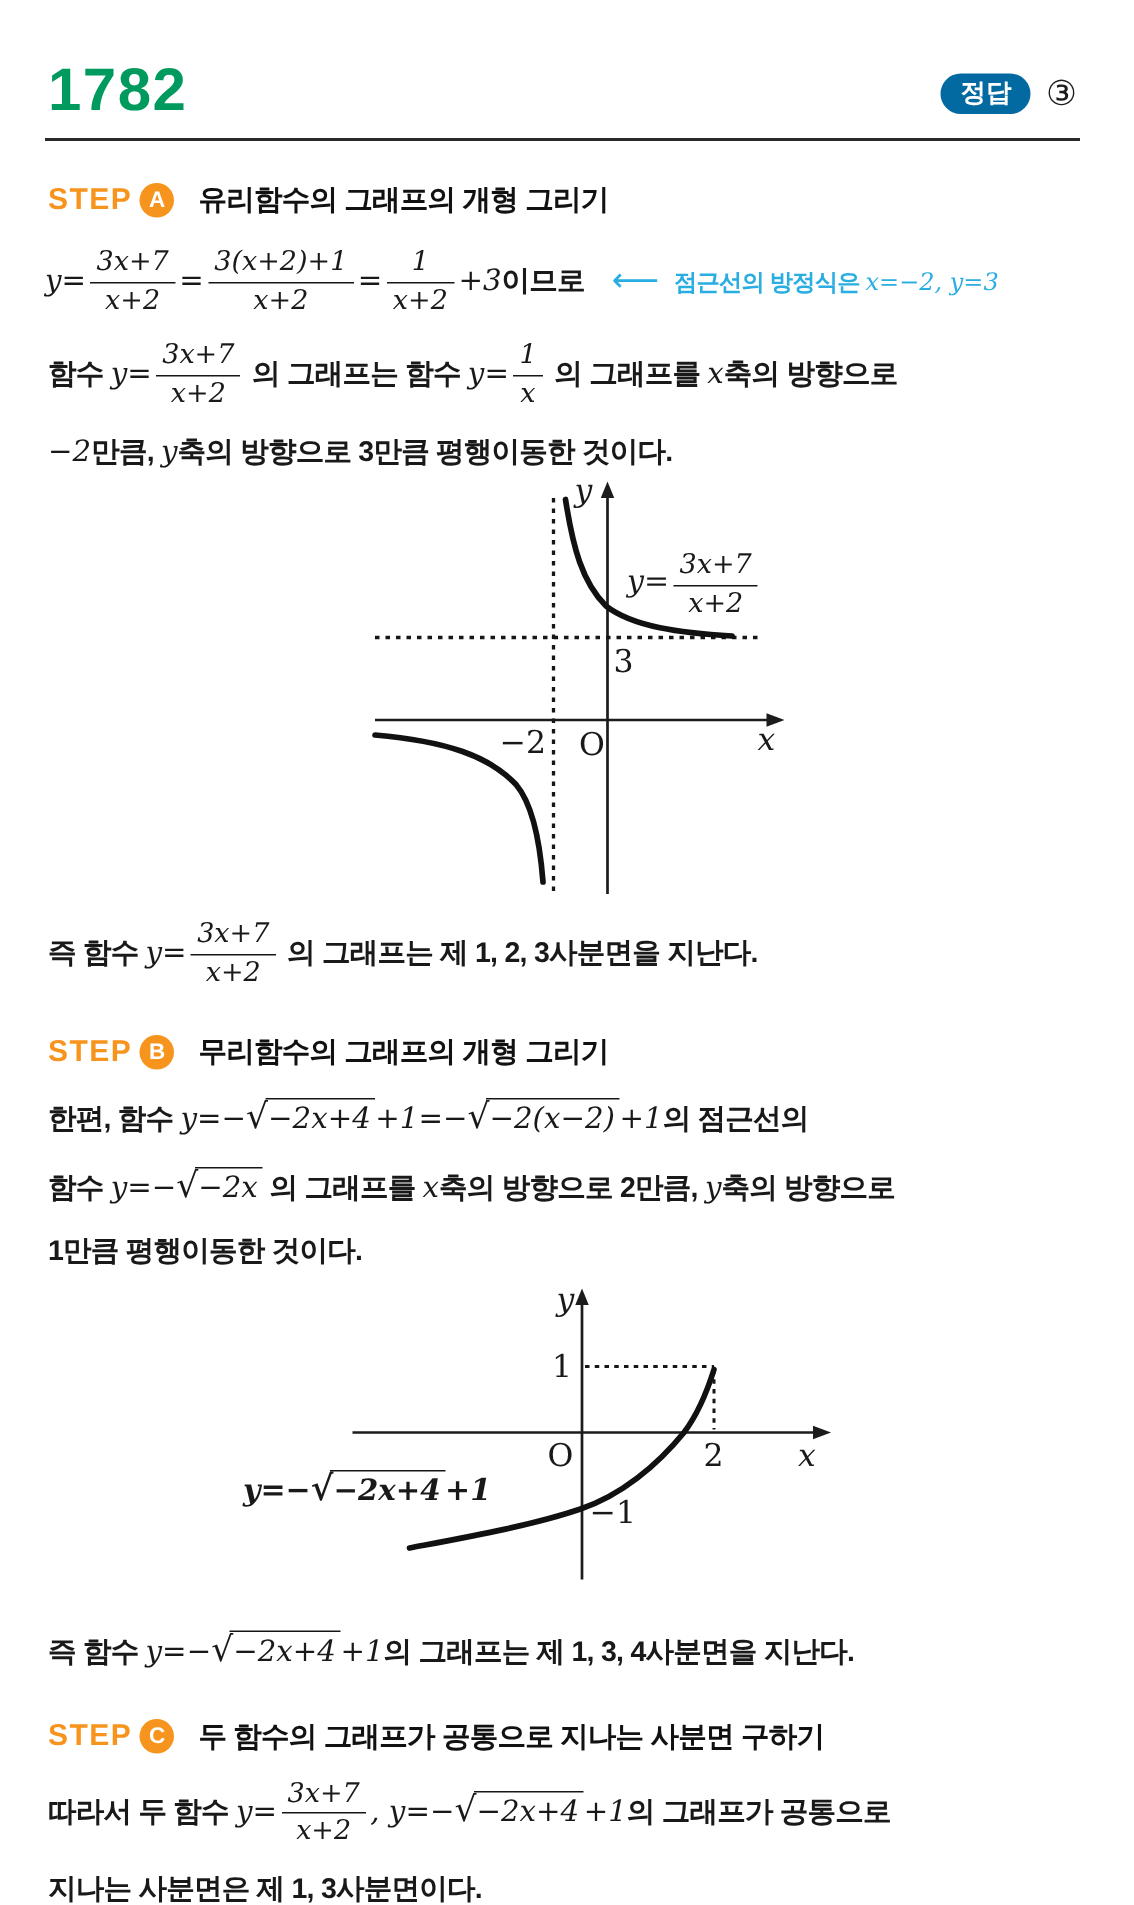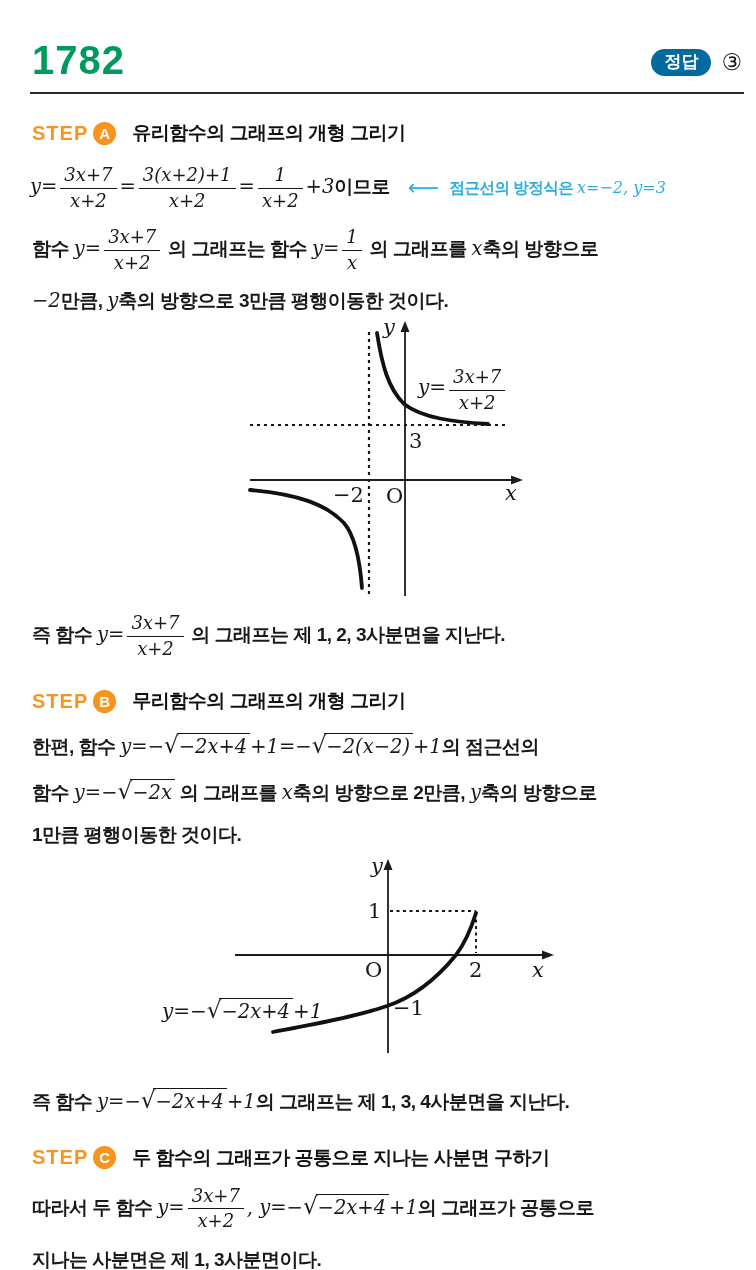--- a/index.html
+++ b/index.html
@@ -2,21 +2,21 @@
 <html><head>
 <meta charset="utf-8">
 <style>
   * { margin:0; padding:0; box-sizing:border-box; }
   html,body { background:#ffffff; }
   body {
     width:756px; height:1270px; overflow:hidden;
     font-family:"Liberation Sans","DejaVu Sans",sans-serif;
     color:#191919;
   }
-  .page { width:756px; height:984px; padding:34px 12px 0 30px; position:relative; }
+  .page { width:756px; height:984px; padding:34px 36px 0 30px; position:relative; }
 
   
   .header { display:flex; align-items:flex-end; justify-content:space-between; padding:6px 2px 0 2px; }
   .prob-num { color:#009a5e; font-size:40px; font-weight:800; letter-spacing:1px; line-height:1; }
   .header-right { display:flex; align-items:center; gap:10px; padding-bottom:4px; }
   .answer-pill { background:#0369a1; color:#fff; font-weight:700; font-size:17px;
     border-radius:15px; padding:3px 13px 4px; line-height:1.2; }
   .answer-choice { font-size:23px; font-weight:500; color:#1c1c1c; }
   .rule { border-bottom:2.5px solid #2a2a2a; margin:12px 0 0 0; }
 
@@ -131,21 +131,21 @@
       <line x1="240" y1="56" x2="326" y2="56" stroke="#161616" stroke-width="2" stroke-dasharray="3 3.5"></line>
       <line x1="326" y1="58" x2="326" y2="98" stroke="#161616" stroke-width="2" stroke-dasharray="3 3.5"></line>
       <path d="M326,58 C321,74 315,88 306,100 C288,122 264,142 237,151 C205,162 160,170 123,177" fill="none" stroke="#111" stroke-width="3.8" stroke-linecap="round"></path>
     </svg>
     <span class="glabel gi" style="left:221px; top:1px;">y</span>
     <span class="glabel gi" style="left:382px; top:105px;">x</span>
     <span class="glabel gn" style="left:215px; top:105px;">O</span>
     <span class="glabel gn" style="left:218px; top:46px;">1</span>
     <span class="glabel gn" style="left:319px; top:105px;">2</span>
     <span class="glabel gn" style="left:243px; top:143px;">−1</span>
-    <span class="glabel curve-label" style="left:12px; top:144px;"><span class="m">y=−</span><span class="sqrt"><span class="rad">√</span><span class="radicand">−2x+4</span></span><span class="m">+1</span></span>
+    <span class="glabel curve-label" style="left:12px; top:126px;font-weight:bold;"><span class="m">y=−</span><span class="sqrt"><span class="rad">√</span><span class="radicand">−2x+4</span></span><span class="m">+1</span></span>
   </div>
 
   <div class="line" style="margin-top:28px;"><span class="kr">즉 함수 </span><span class="m">y=−</span><span class="sqrt"><span class="rad">√</span><span class="radicand">−2x+4</span></span><span class="m">+1</span><span class="kr">의 그래프는 제 1, 3, 4사분면을 지난다.</span></div>
 
   <div class="step-head">
     <span class="step-word">STEP</span>
     <span class="step-badge">C</span>
     <span class="step-title">두 함수의 그래프가 공통으로 지나는 사분면 구하기</span>
   </div>
 

